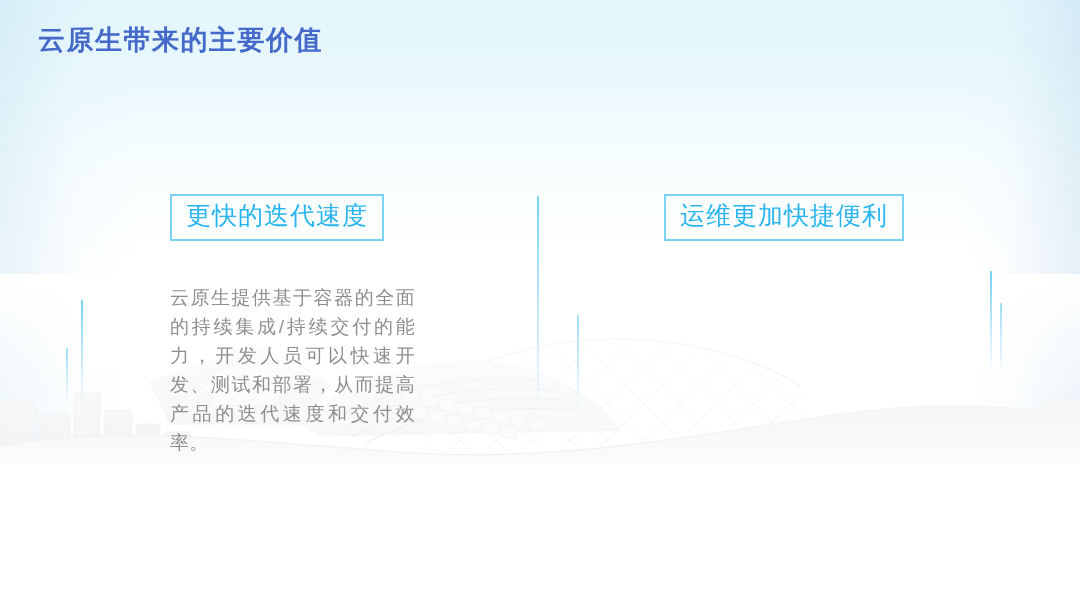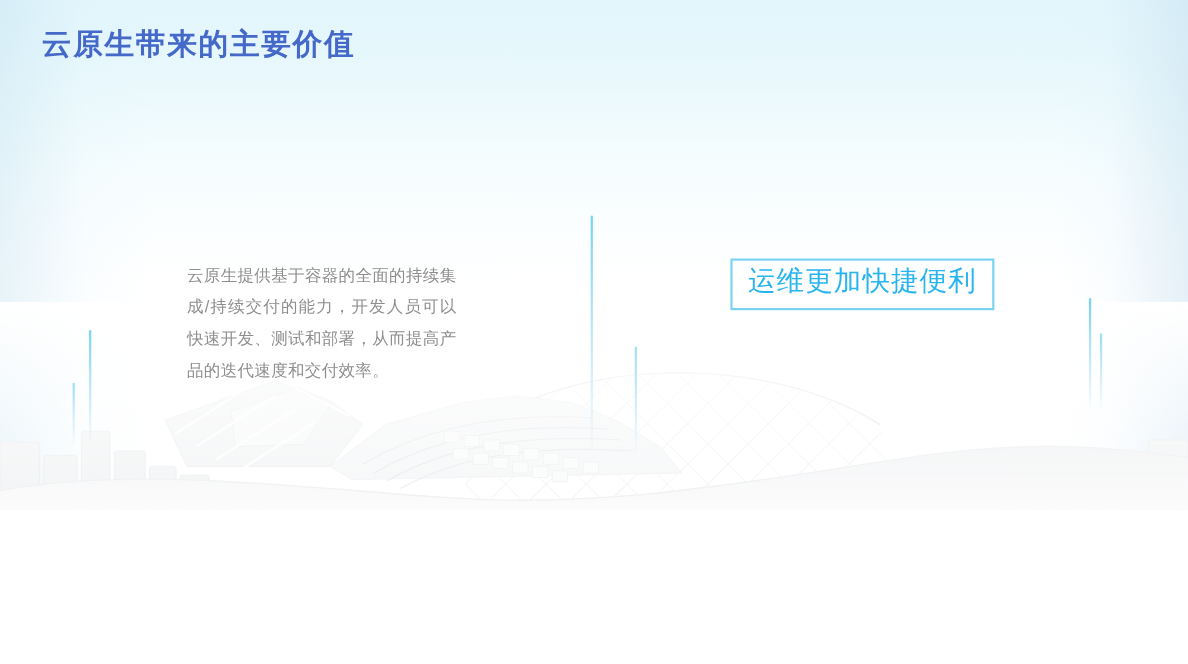--- a/index.html
+++ b/index.html
@@ -81,39 +81,39 @@
   .rule.soft {
     background: linear-gradient(180deg, #9cdef5 0%, #c7e9fa 40%, #e6f5fc 75%, rgba(255,255,255,0) 100%);
   }
 
   
   .col {
     position: absolute;
     top: 194px;
   }
   .col-left  { left: 170px; width: 250px; }
-  .col-right { left: 664px; width: 250px; margin-top: 41px; }
+  .col-right { left: 664px; width: 250px; }
 
   .badge {
     display: inline-block;
     box-sizing: border-box;
     border: 2px solid #7bd3f2;
     padding: 6px 14px 9px 14px;
     font-size: 25px;
     font-weight: normal;
     letter-spacing: 1px;
     color: #27b4ef;
     line-height: 1.1;
     white-space: nowrap;
     background: transparent;
   }
 
   .body-text {
     margin-top: 42px;
-    font-size: 15px;
+    font-size: 19px;
     line-height: 29px;
     color: #8e8e8e;
     letter-spacing: 0.3px;
     text-align: justify;
     width: 245px;
   }
 </style>
 </head>
 <body>
 
@@ -212,20 +212,21 @@
   <div class="page-title">云原生带来的主要价值</div>
 
   <div class="rule soft" style="left:66px;  top:348px; height:58px;"></div>
   <div class="rule strong" style="left:81px;  top:300px; height:106px;"></div>
   <div class="rule strong" style="left:537px; top:196px; height:220px;"></div>
   <div class="rule soft" style="left:577px; top:315px; height:101px;"></div>
   <div class="rule strong" style="left:990px; top:271px; height:104px;"></div>
   <div class="rule soft" style="left:1000px;top:303px; height:72px;"></div>
 
   <div class="col col-left">
+    <div class="badge">更快的迭代速度</div>
     <div class="body-text">云原生提供基于容器的全面的持续集成/持续交付的能力，开发人员可以快速开发、测试和部署，从而提高产品的迭代速度和交付效率。</div>
   </div>
 
   <div class="col col-right">
     <div class="badge">运维更加快捷便利</div>
   </div>
 
 </div>
 
 </body></html>

